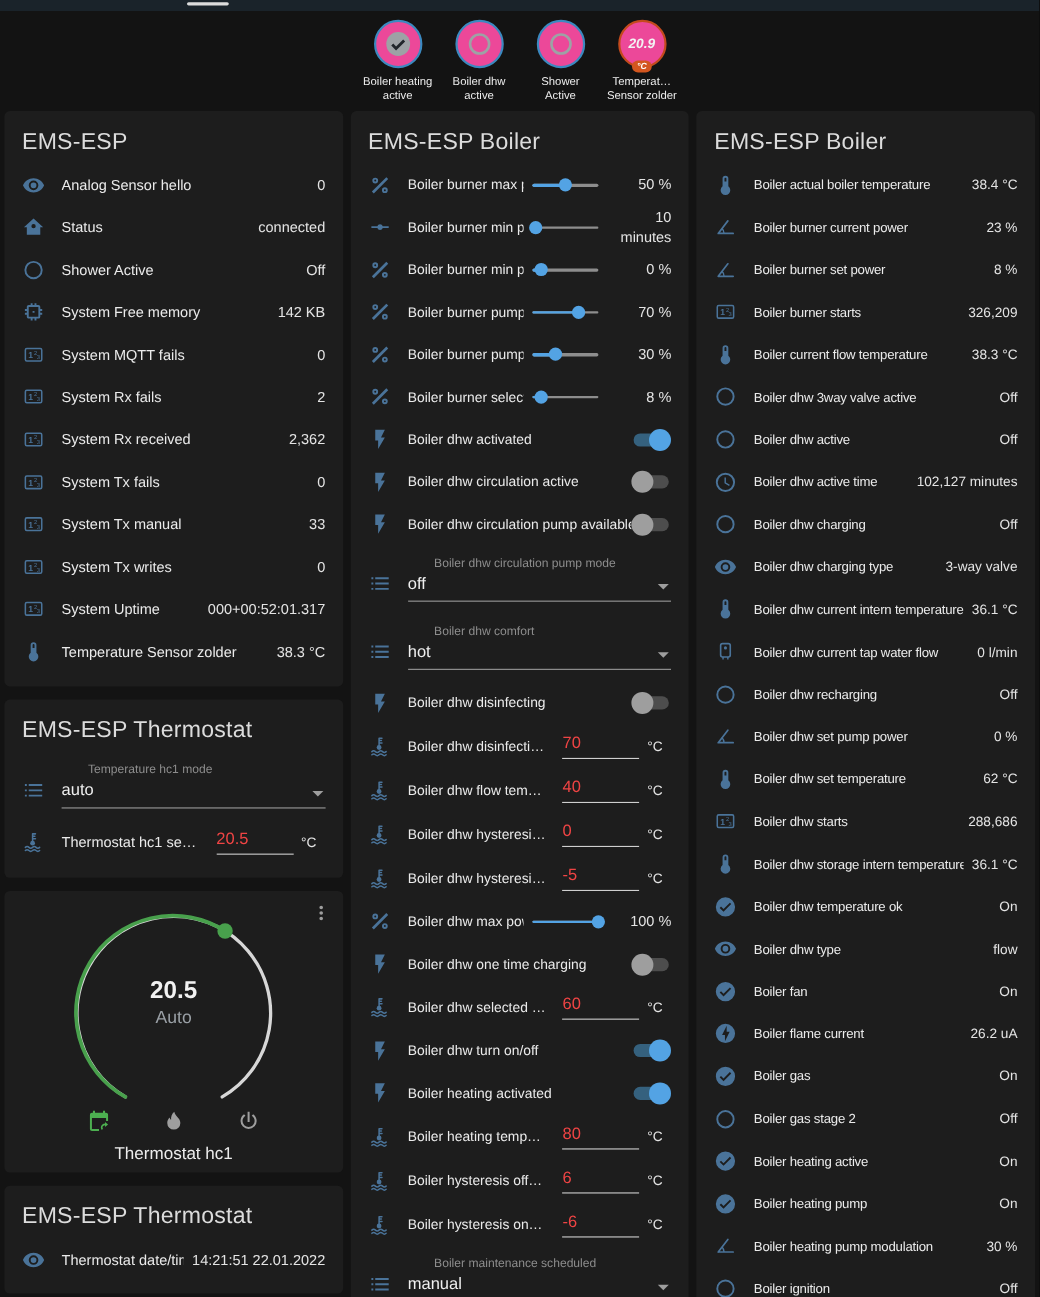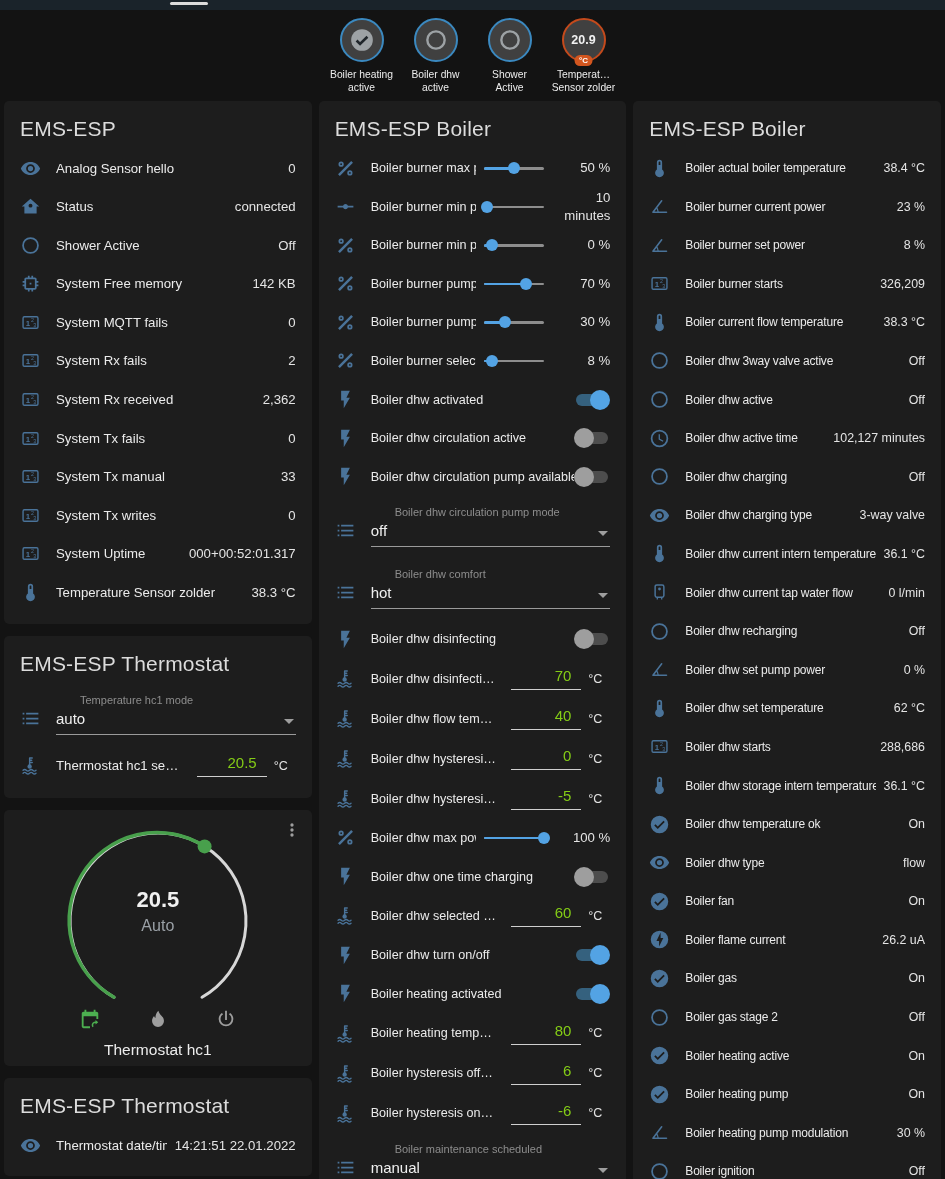--- a/index.html
+++ b/index.html
@@ -9,21 +9,21 @@
     background:#131313;color:#e6e6e6;
     font-family:"Liberation Sans","DejaVu Sans",sans-serif;
   }
   
   .topbar{height:10px;background:#1a232a;position:relative;}
   .tab-indicator{position:absolute;left:170px;top:2px;width:38px;height:2.5px;background:#dcdcdc;border-radius:2px;}
   
   .badges{display:flex;justify-content:center;gap:10px;padding:8px 0 6px;}
   .badge{width:64px;text-align:center;}
   .badge-circle{width:44px;height:44px;border-radius:50%;border:2px solid #3b89c0;margin:0 auto;
-    display:flex;align-items:center;justify-content:center;position:relative;background:#404040;}
+    display:flex;align-items:center;justify-content:center;position:relative;background:#ec4899;font-style:italic;}
   .badge-circle.orange{border-color:#c44a1c;}
   .badge-icn{width:26px;height:26px;display:block;}
   .badge-icn svg{width:100%;height:100%;display:block;}
   .badge-value{font-size:12.5px;font-weight:bold;color:#f2f2f2;}
   .badge-unit{position:absolute;bottom:-6px;left:50%;transform:translateX(-50%);
     background:#d3561f;color:#fff;font-size:8px;font-weight:bold;border-radius:8px;padding:1.5px 5px;line-height:1;}
   .badge-label{margin-top:7px;font-size:10.3px;line-height:1.25;color:#ededed;}
   
   .main{display:grid;grid-template-columns:repeat(3,1fr);gap:7px;padding:0 4px;align-items:start;}
   .col{display:flex;flex-direction:column;gap:12px;min-width:0;}
@@ -55,22 +55,22 @@
   
   .row-select{align-items:flex-start;padding:10px 0 4px;min-height:62px;}
   .row-select .icon{margin-top:14px;}
   .sel{flex:1;min-width:0;border-bottom:1px solid #9a9a9a;padding-bottom:7px;position:relative;cursor:pointer;}
   .sel-caption{font-size:11px;color:#8d8d8d;margin-bottom:4px;white-space:nowrap;overflow:hidden;margin-left:24px;}
   .sel-value{font-size:15px;color:#efefef;}
   .sel-caret{position:absolute;right:2px;bottom:10px;width:0;height:0;
     border-left:5px solid transparent;border-right:5px solid transparent;border-top:5px solid #9e9e9e;}
   
   .row-number{min-height:40px;}
-  .num{flex:none;width:70px;text-align:right;border-bottom:1px solid #cfcfcf;padding:0 10px 5px 0;
-    font-size:15px;color:#84cc16;cursor:text;}
+  .num{flex:none;width:70px;text-align:left;border-bottom:1px solid #cfcfcf;padding:0 10px 5px 0;
+    font-size:15px;color:#ef4444;cursor:text;}
   .unit{flex:none;width:22px;margin-left:7px;font-size:12.5px;color:#e4e4e4;}
   
   .tstat{position:relative;height:256px;}
   .menu-dots{position:absolute;top:10px;right:10px;width:20px;height:20px;color:#9e9e9e;cursor:pointer;}
   .menu-dots svg{width:100%;height:100%;}
   .dial{position:absolute;top:16px;left:50%;transform:translateX(-50%);}
   .t-center{position:absolute;top:66px;left:0;right:0;text-align:center;}
   .t-current{font-size:48px;color:#f1f1f1;line-height:1;letter-spacing:-1px;}
   .t-deg{font-size:15px;vertical-align:22px;letter-spacing:0;}
   .t-target{margin-top:11px;font-size:22px;font-weight:bold;color:#f1f1f1;}

